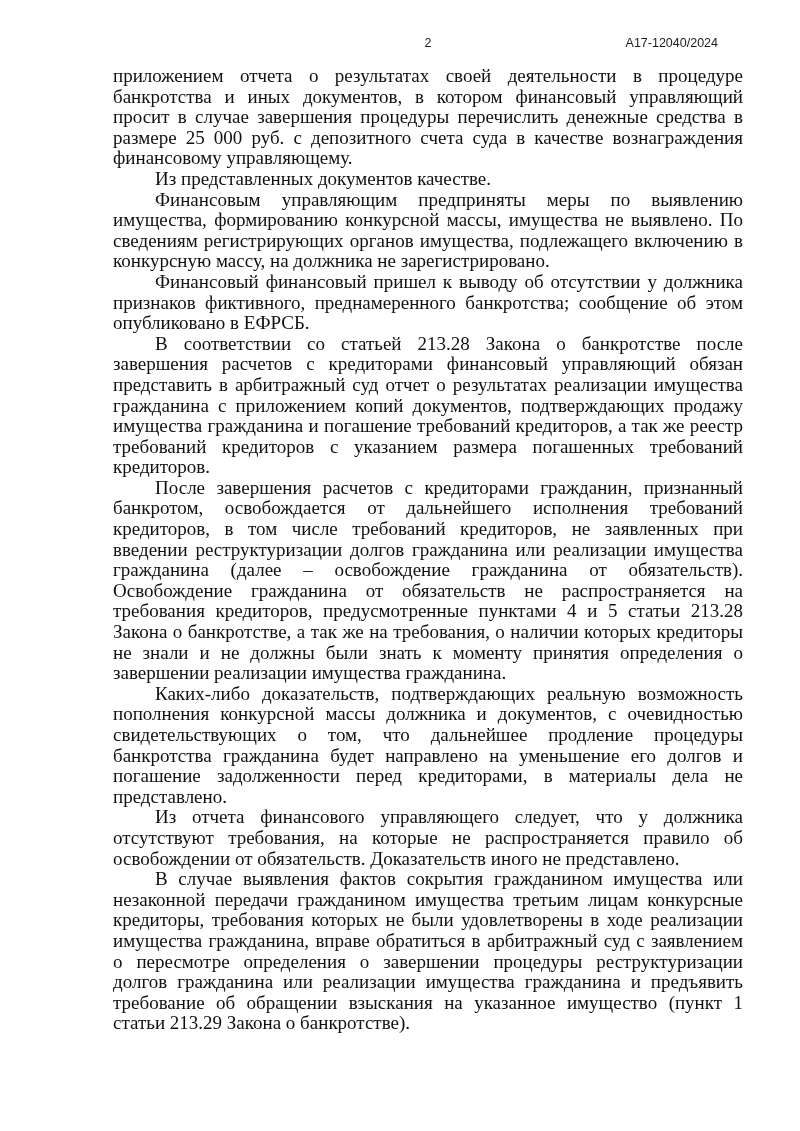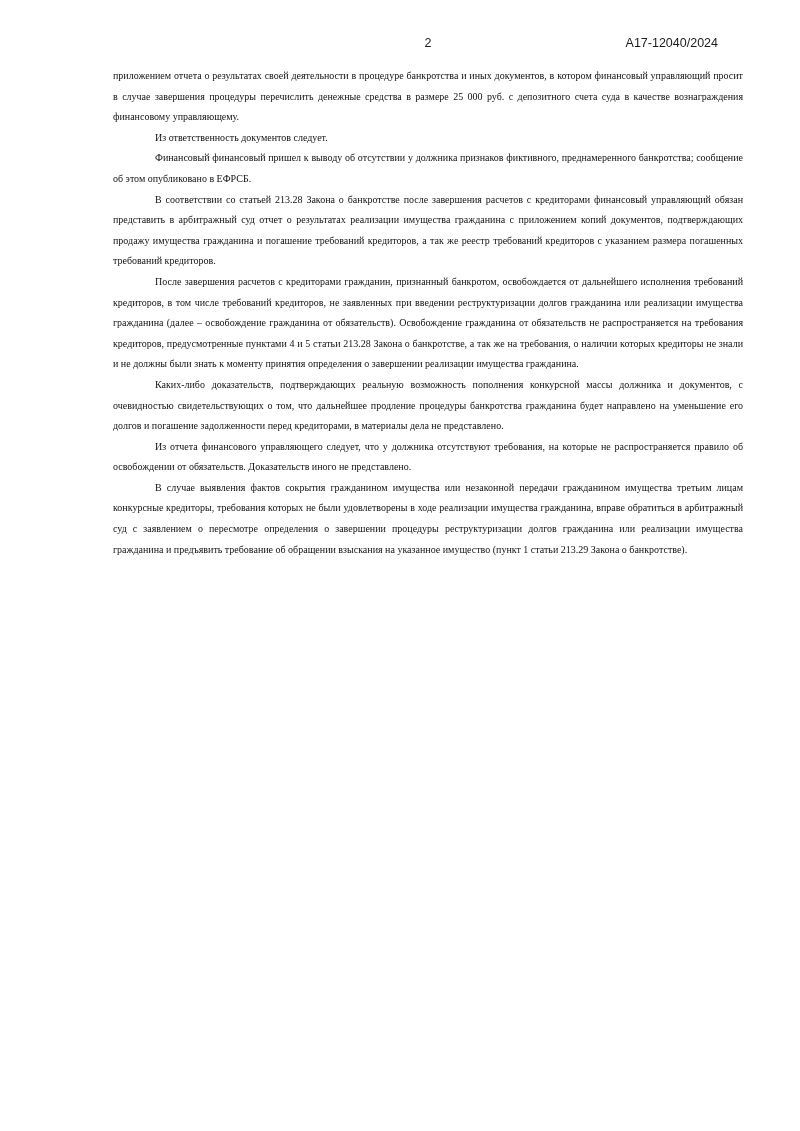--- a/index.html
+++ b/index.html
@@ -38,21 +38,21 @@
       right: 25px;
       top: 0;
       white-space: nowrap;
       text-align: right;
     }
     .document-body {
       position: absolute;
       top: 66px;
       left: 113px;
       width: 630px;
-      font-size: 10px;
+      font-size: 19px;
       line-height: 20.6px;
       text-align: justify;
       color: #111111;
     }
     .document-body p {
       margin: 0;
       padding: 0;
       text-indent: 42px;
     }
     .document-body p.continuation {
@@ -64,21 +64,22 @@
 
 <div class="page">
 
   <div class="page-header">
     <span class="page-number">2</span>
     <span class="case-number">А17-12040/2024</span>
   </div>
 
   <div class="document-body">
     <p class="continuation">приложением отчета о результатах своей деятельности в процедуре банкротства и иных документов, в котором финансовый управляющий просит в случае завершения процедуры перечислить денежные средства в размере 25 000 руб. с депозитного счета суда в качестве вознаграждения финансовому управляющему.</p>
-    <p>Из ответственность документов следует.</p>
+    <p>Из представленных документов качестве.</p>
+    <p>Финансовым управляющим предприняты меры по выявлению имущества, формированию конкурсной массы, имущества не выявлено. По сведениям регистрирующих органов имущества, подлежащего включению в конкурсную массу, на должника не зарегистрировано.</p>
     <p>Финансовый финансовый пришел к выводу об отсутствии у должника признаков фиктивного, преднамеренного банкротства; сообщение об этом опубликовано в ЕФРСБ.</p>
     <p>В соответствии со статьей 213.28 Закона о банкротстве после завершения расчетов с кредиторами финансовый управляющий обязан представить в арбитражный суд отчет о результатах реализации имущества гражданина с приложением копий документов, подтверждающих продажу имущества гражданина и погашение требований кредиторов, а так же реестр требований кредиторов с указанием размера погашенных требований кредиторов.</p>
     <p>После завершения расчетов с кредиторами гражданин, признанный банкротом, освобождается от дальнейшего исполнения требований кредиторов, в том числе требований кредиторов, не заявленных при введении реструктуризации долгов гражданина или реализации имущества гражданина (далее – освобождение гражданина от обязательств). Освобождение гражданина от обязательств не распространяется на требования кредиторов, предусмотренные пунктами 4 и 5 статьи 213.28 Закона о банкротстве, а так же на требования, о наличии которых кредиторы не знали и не должны были знать к моменту принятия определения о завершении реализации имущества гражданина.</p>
     <p>Каких-либо доказательств, подтверждающих реальную возможность пополнения конкурсной массы должника и документов, с очевидностью свидетельствующих о том, что дальнейшее продление процедуры банкротства гражданина будет направлено на уменьшение его долгов и погашение задолженности перед кредиторами, в материалы дела не представлено.</p>
     <p>Из отчета финансового управляющего следует, что у должника отсутствуют требования, на которые не распространяется правило об освобождении от обязательств. Доказательств иного не представлено.</p>
     <p>В случае выявления фактов сокрытия гражданином имущества или незаконной передачи гражданином имущества третьим лицам конкурсные кредиторы, требования которых не были удовлетворены в ходе реализации имущества гражданина, вправе обратиться в арбитражный суд с заявлением о пересмотре определения о завершении процедуры реструктуризации долгов гражданина или реализации имущества гражданина и предъявить требование об обращении взыскания на указанное имущество (пункт 1 статьи 213.29 Закона о банкротстве).</p>
   </div>
 
 </div>
 

